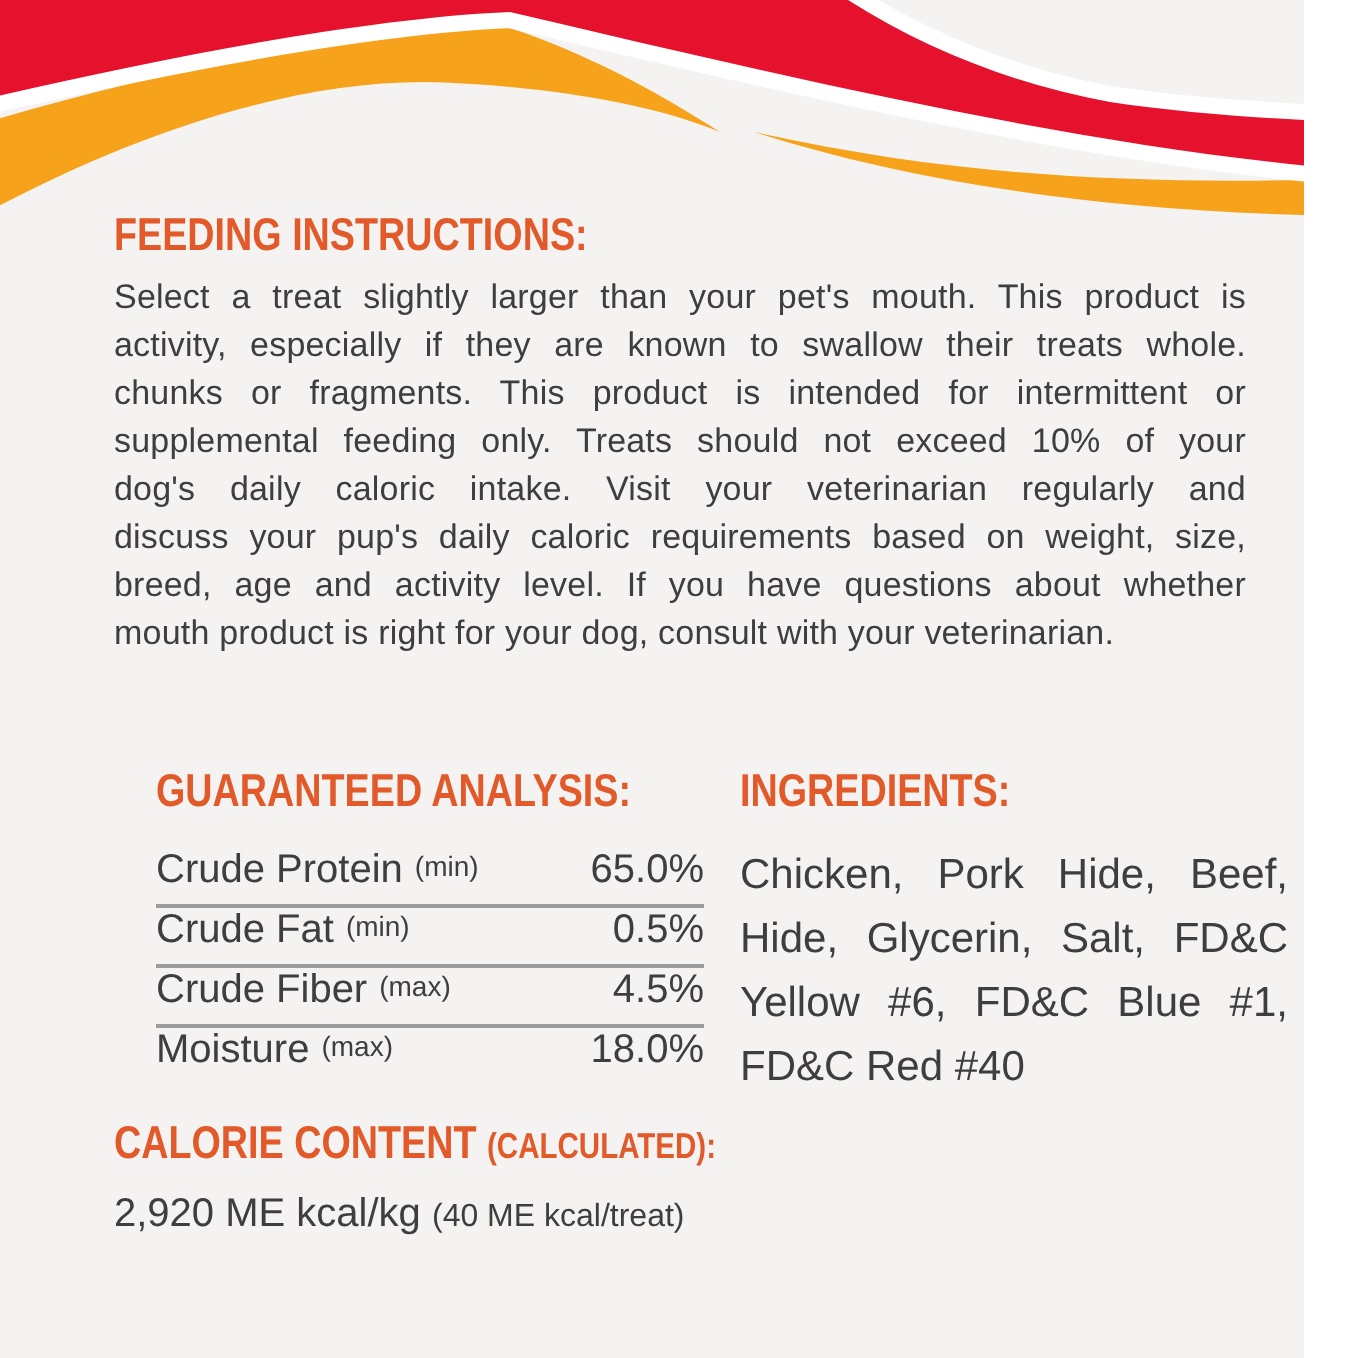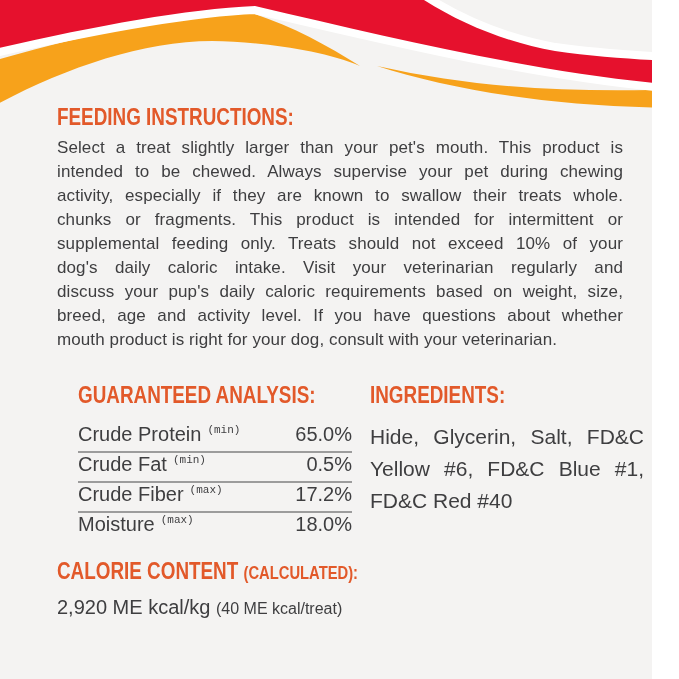--- a/index.html
+++ b/index.html
@@ -29,21 +29,21 @@
   }
   .just{text-align:justify;text-align-last:justify;}
   #analysis{left:57px;top:384px;width:274px;margin-left:21px;}
   #analysis-rows{margin-top:16px;}
   .a-row{
     display:flex;align-items:flex-start;height:30px;
     box-sizing:border-box;
   }
   .a-row.ruled{border-bottom:2px solid var(--rule-gray,#9c9c9c);}
   .a-label{font-size:20px;}
-  .a-qual{font-size:11px;margin-left:6px;position:relative;top:1px;font-family:Liberation Mono, monospace;}
+  .a-qual{font-size:14px;margin-left:6px;position:relative;top:1px;}
   .a-val{margin-left:auto;font-size:20px;}
   #ingredients{left:370px;top:384px;width:274px;}
   #ingredients-lines{margin-top:14px;}
   .ing-line{
     font-size:21px;line-height:32px;
     color:var(--body-text,#3e3e40);
   }
   #calorie{left:57px;top:560px;width:566px;}
   .calorie-value-line{margin-top:11px;font-size:20px;}
   .calorie-note{font-size:16px;}
@@ -61,21 +61,20 @@
     <path style="fill:none;stroke:var(--swoosh-gap,#ffffff);stroke-width:16" d="M -10 -8 L 412 -8 C 455 22 505 42 555 51 C 602 58 650 60 690 62
              L 690 86 C 550 76 400 40 255 6 C 185 9 90 27 -10 50 Z"></path>
     <path style="fill:var(--swoosh-red,#e6112d)" d="M -10 -8 L 412 -8 C 455 22 505 42 555 51 C 602 58 650 60 690 62
              L 690 86 C 550 76 400 40 255 6 C 185 9 90 27 -10 50 Z"></path>
   </svg>
 
   <div class="section" id="feeding">
     <h2 class="section-heading">FEEDING INSTRUCTIONS:</h2>
     <div id="feeding-lines">
         <div class="body-line just">Select a treat slightly larger than your pet's mouth. This product is</div>
-        <div class="body-line just">intended to be chewed. Always supervise your pet during chewing</div>
         <div class="body-line just">activity, especially if they are known to swallow their treats whole.</div>
         <div class="body-line just">chunks or fragments. This product is intended for intermittent or</div>
         <div class="body-line just">supplemental feeding only. Treats should not exceed 10% of your</div>
         <div class="body-line just">dog's daily caloric intake. Visit your veterinarian regularly and</div>
         <div class="body-line just">discuss your pup's daily caloric requirements based on weight, size,</div>
         <div class="body-line just">breed, age and activity level. If you have questions about whether</div>
         <div class="body-line">mouth product is right for your dog, consult with your veterinarian.</div>
       </div>
   </div>
 
@@ -88,33 +87,34 @@
           <span class="a-val">65.0%</span>
         </div>
         <div class="a-row ruled">
           <span class="a-label">Crude Fat</span>
           <span class="a-qual">(min)</span>
           <span class="a-val">0.5%</span>
         </div>
         <div class="a-row ruled">
           <span class="a-label">Crude Fiber</span>
           <span class="a-qual">(max)</span>
-          <span class="a-val">17.2%</span>
+          <span class="a-val">4.5%</span>
         </div>
         <div class="a-row">
           <span class="a-label">Moisture</span>
           <span class="a-qual">(max)</span>
           <span class="a-val">18.0%</span>
         </div>
       </div>
   </div>
 
   <div class="section" id="ingredients">
     <h2 class="section-heading">INGREDIENTS:</h2>
     <div id="ingredients-lines">
+        <div class="ing-line just">Chicken, Pork Hide, Beef,</div>
         <div class="ing-line just">Hide, Glycerin, Salt, FD&amp;C</div>
         <div class="ing-line just">Yellow #6, FD&amp;C Blue #1,</div>
         <div class="ing-line">FD&amp;C Red #40</div>
       </div>
   </div>
 
   <div class="section" id="calorie">
     <h2 class="section-heading"><span>CALORIE CONTENT</span>&nbsp;<span class="heading-small">(CALCULATED):</span></h2>
     <div class="calorie-value-line"><span>2,920 ME kcal/kg</span> <span class="calorie-note">(40 ME kcal/treat)</span></div>
   </div>

